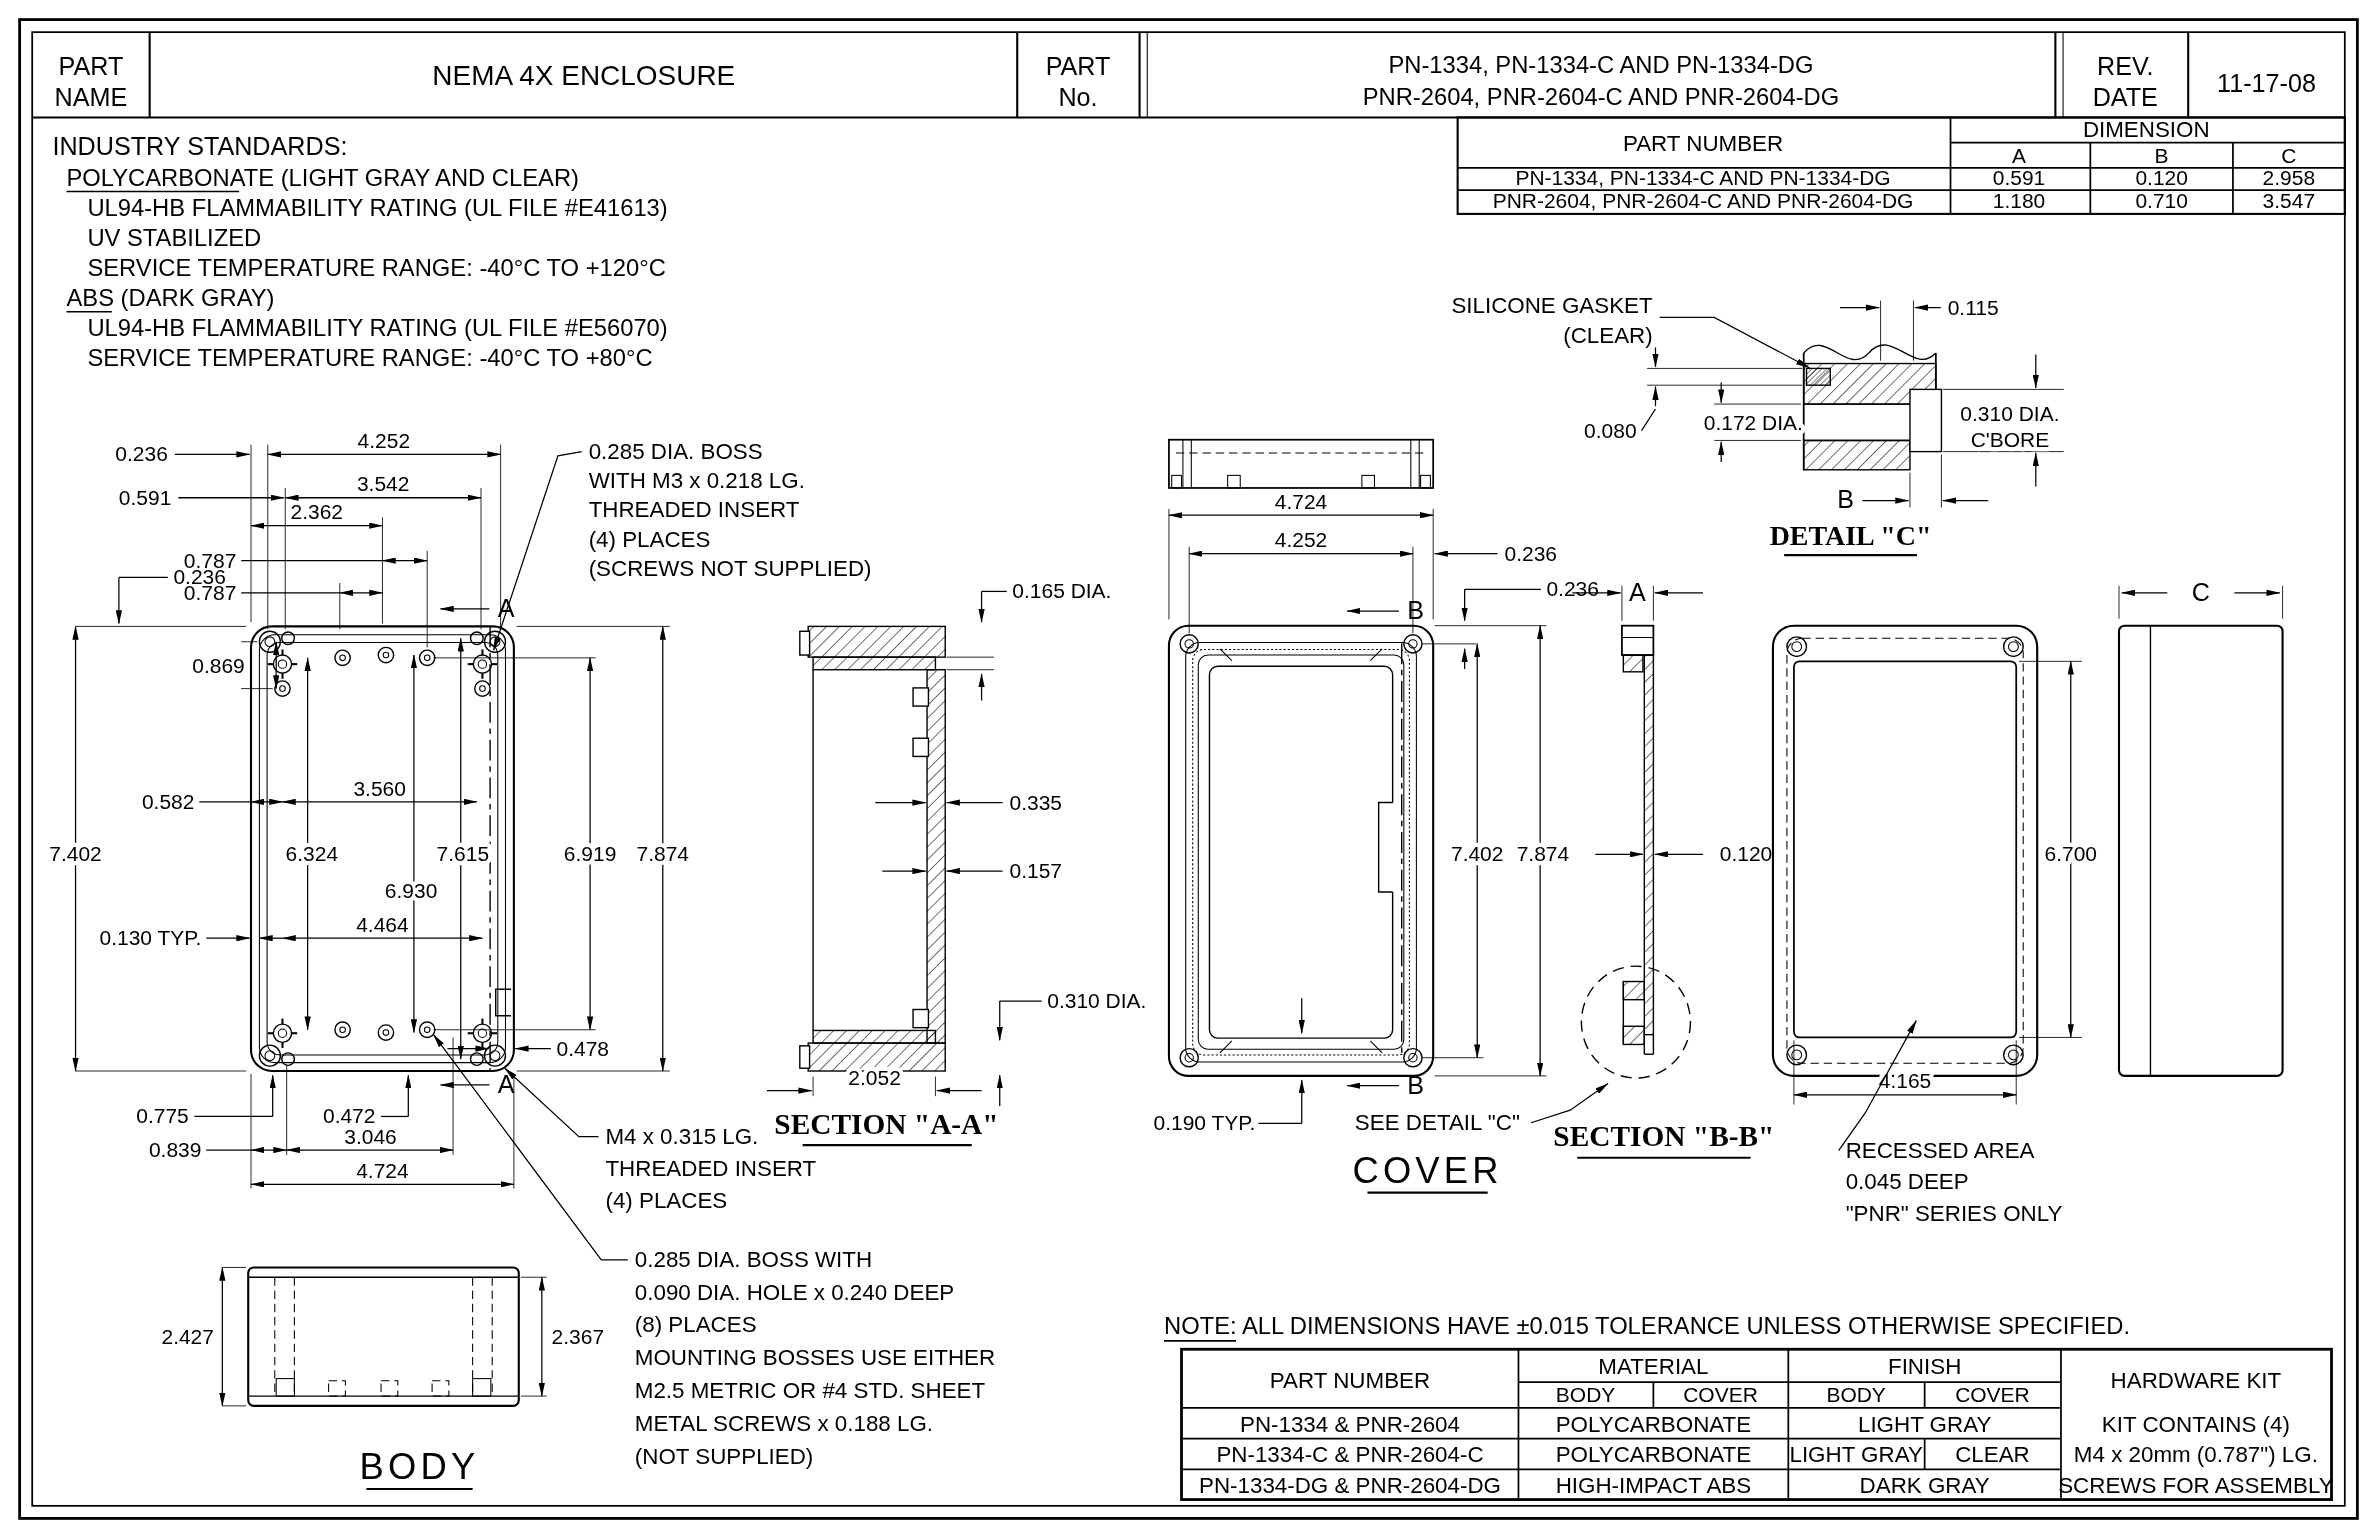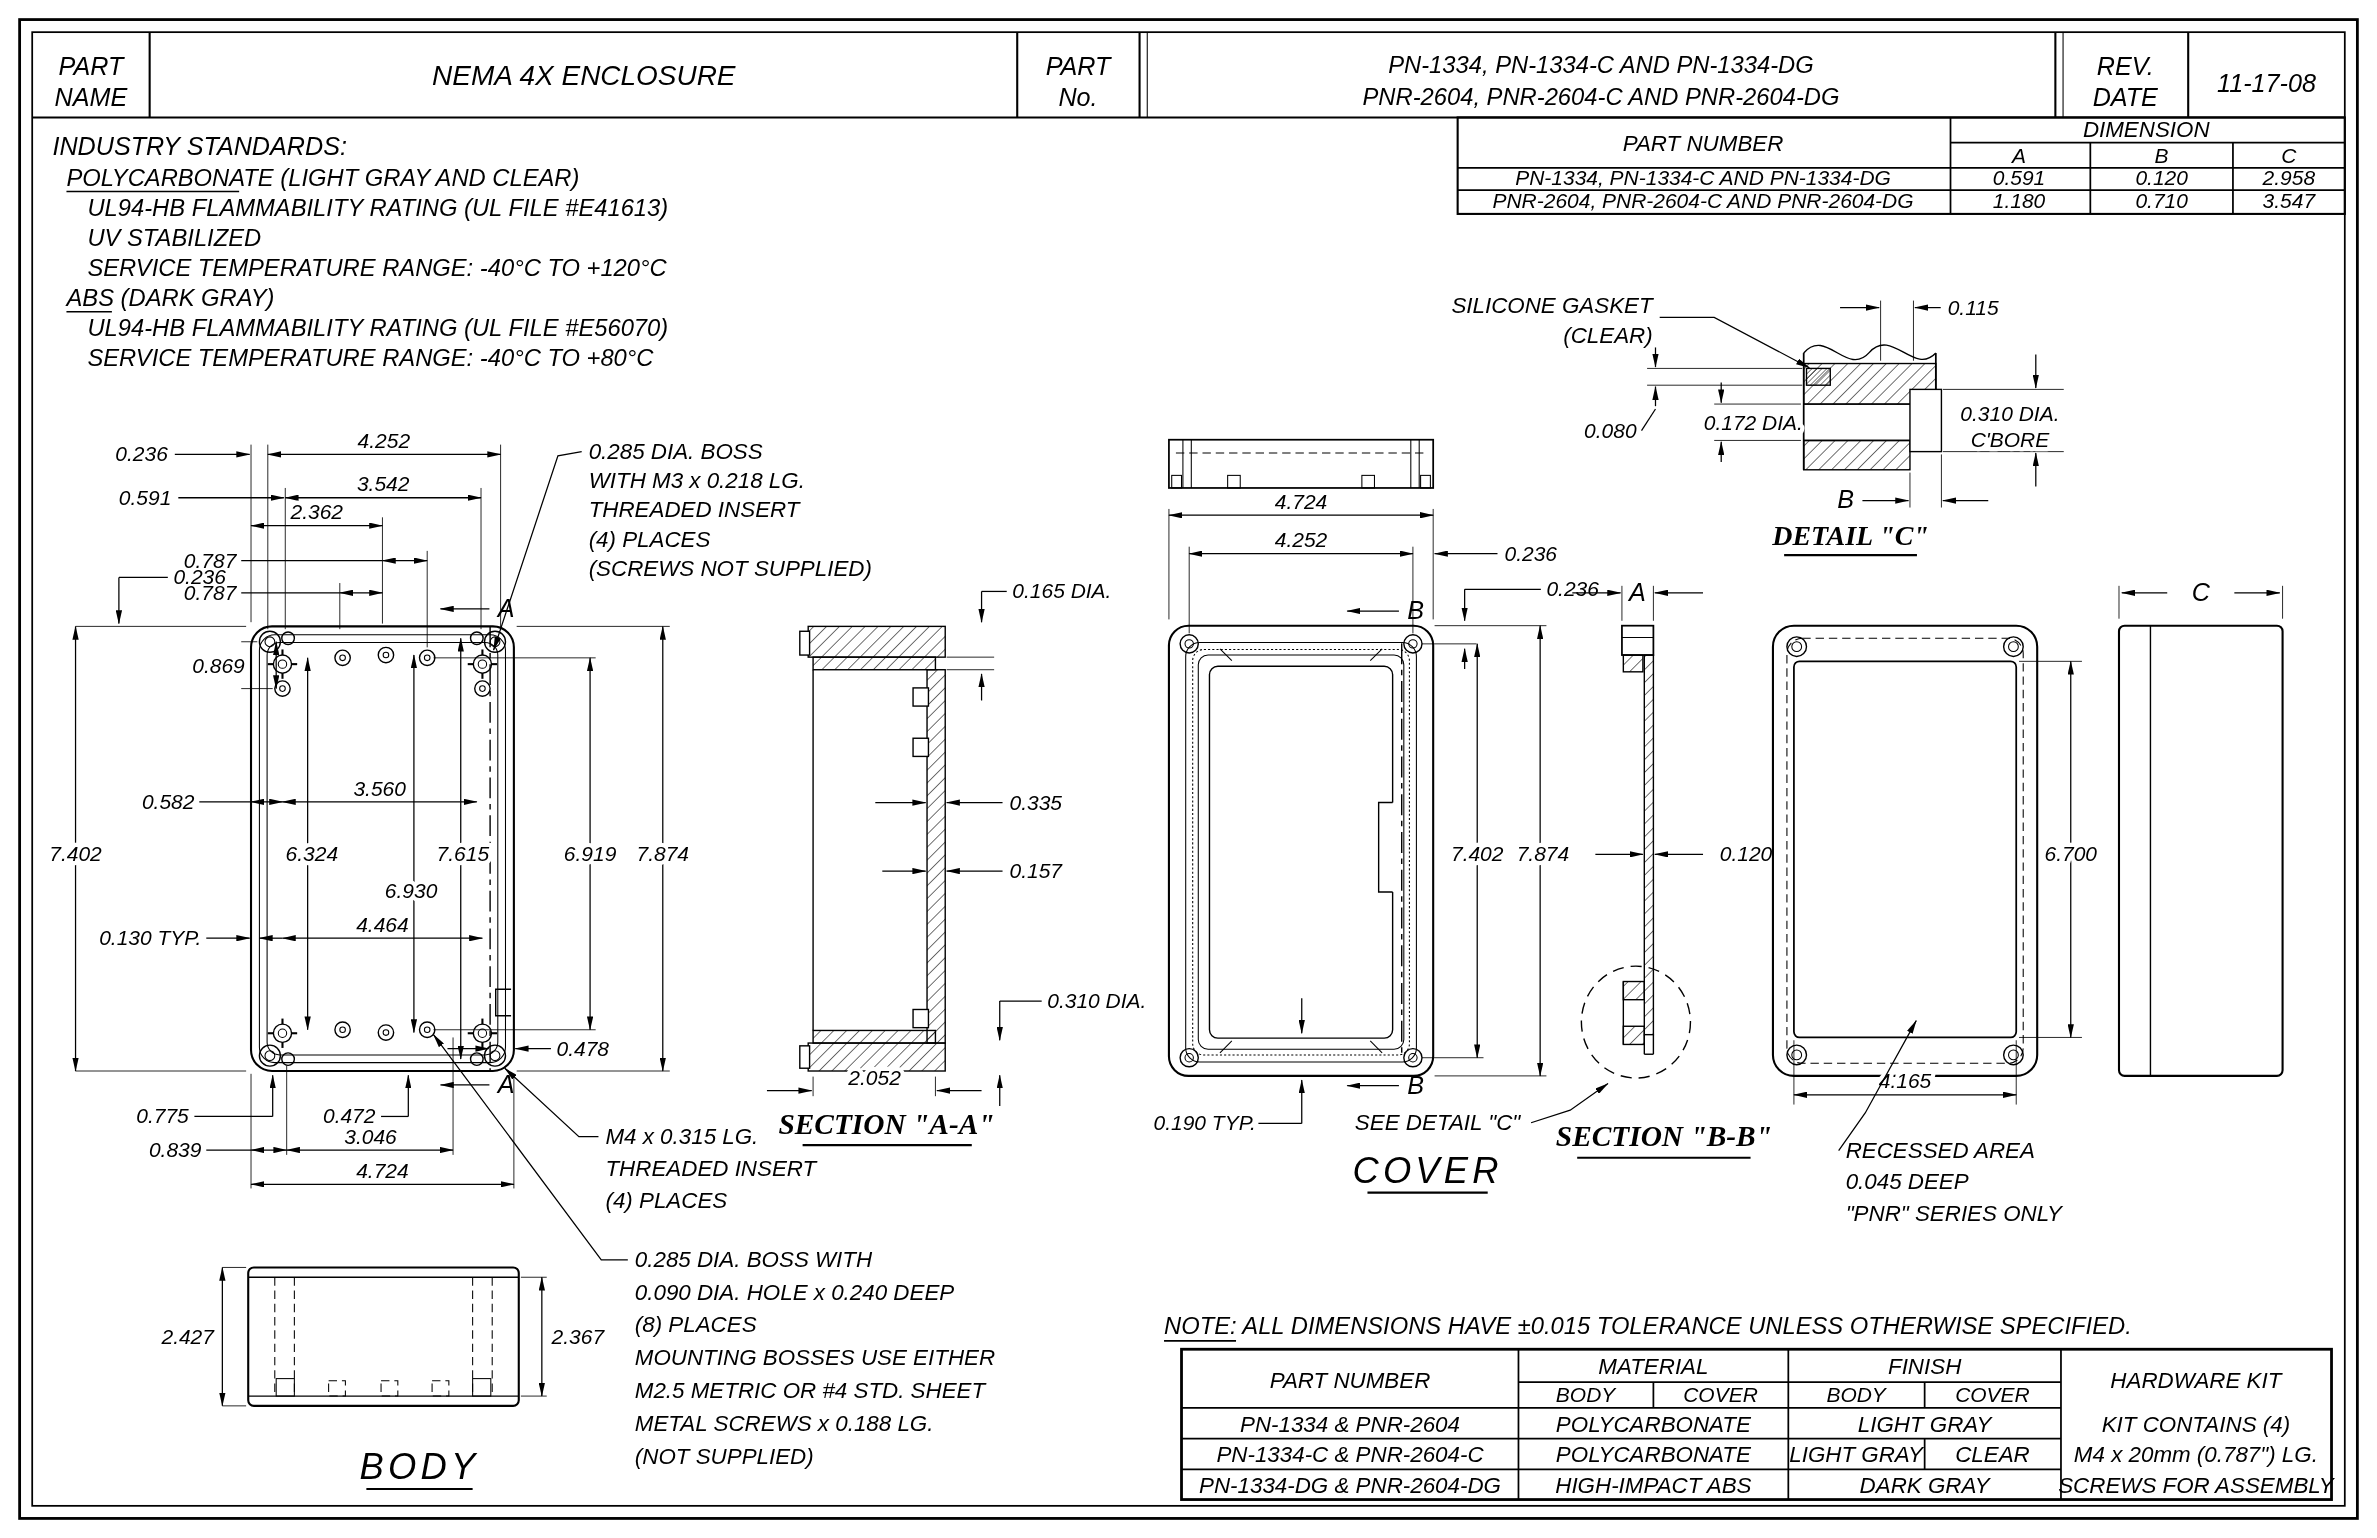--- a/index.html
+++ b/index.html
@@ -1,16 +1,16 @@
 <!DOCTYPE html>
 <html style="font-size:11.2px"><head>
 <meta charset="utf-8">
 <style>
   html,body{margin:0;padding:0;background:#fff;}
-  #sheet{width:2027px;height:1538px;position:relative;background:#fff;font-style:italic;}
+  #sheet{width:2027px;height:1538px;position:relative;background:#fff;}
   svg{display:block;}
   svg text{font-family:"Liberation Sans","DejaVu Sans",sans-serif;fill:#000;}
   .t30{font-size:30px;} .t32{font-size:32px;} .t34{font-size:34px;} .t36{font-size:36px;}
   .t40{font-size:40px;} .t52{font-size:52px;letter-spacing:6px;}
   .ser{font-family:"Liberation Serif","DejaVu Serif",serif;font-weight:bold;font-size:42px;}
   .halo{paint-order:stroke;stroke:#fff;stroke-width:12px;stroke-linejoin:round;}
   .s4{stroke:#000;stroke-width:4;fill:none;}
   .s3{stroke:#000;stroke-width:3;fill:none;}
   .s25{stroke:#000;stroke-width:2.5;fill:none;}
   .s2{stroke:#000;stroke-width:2;fill:none;}

